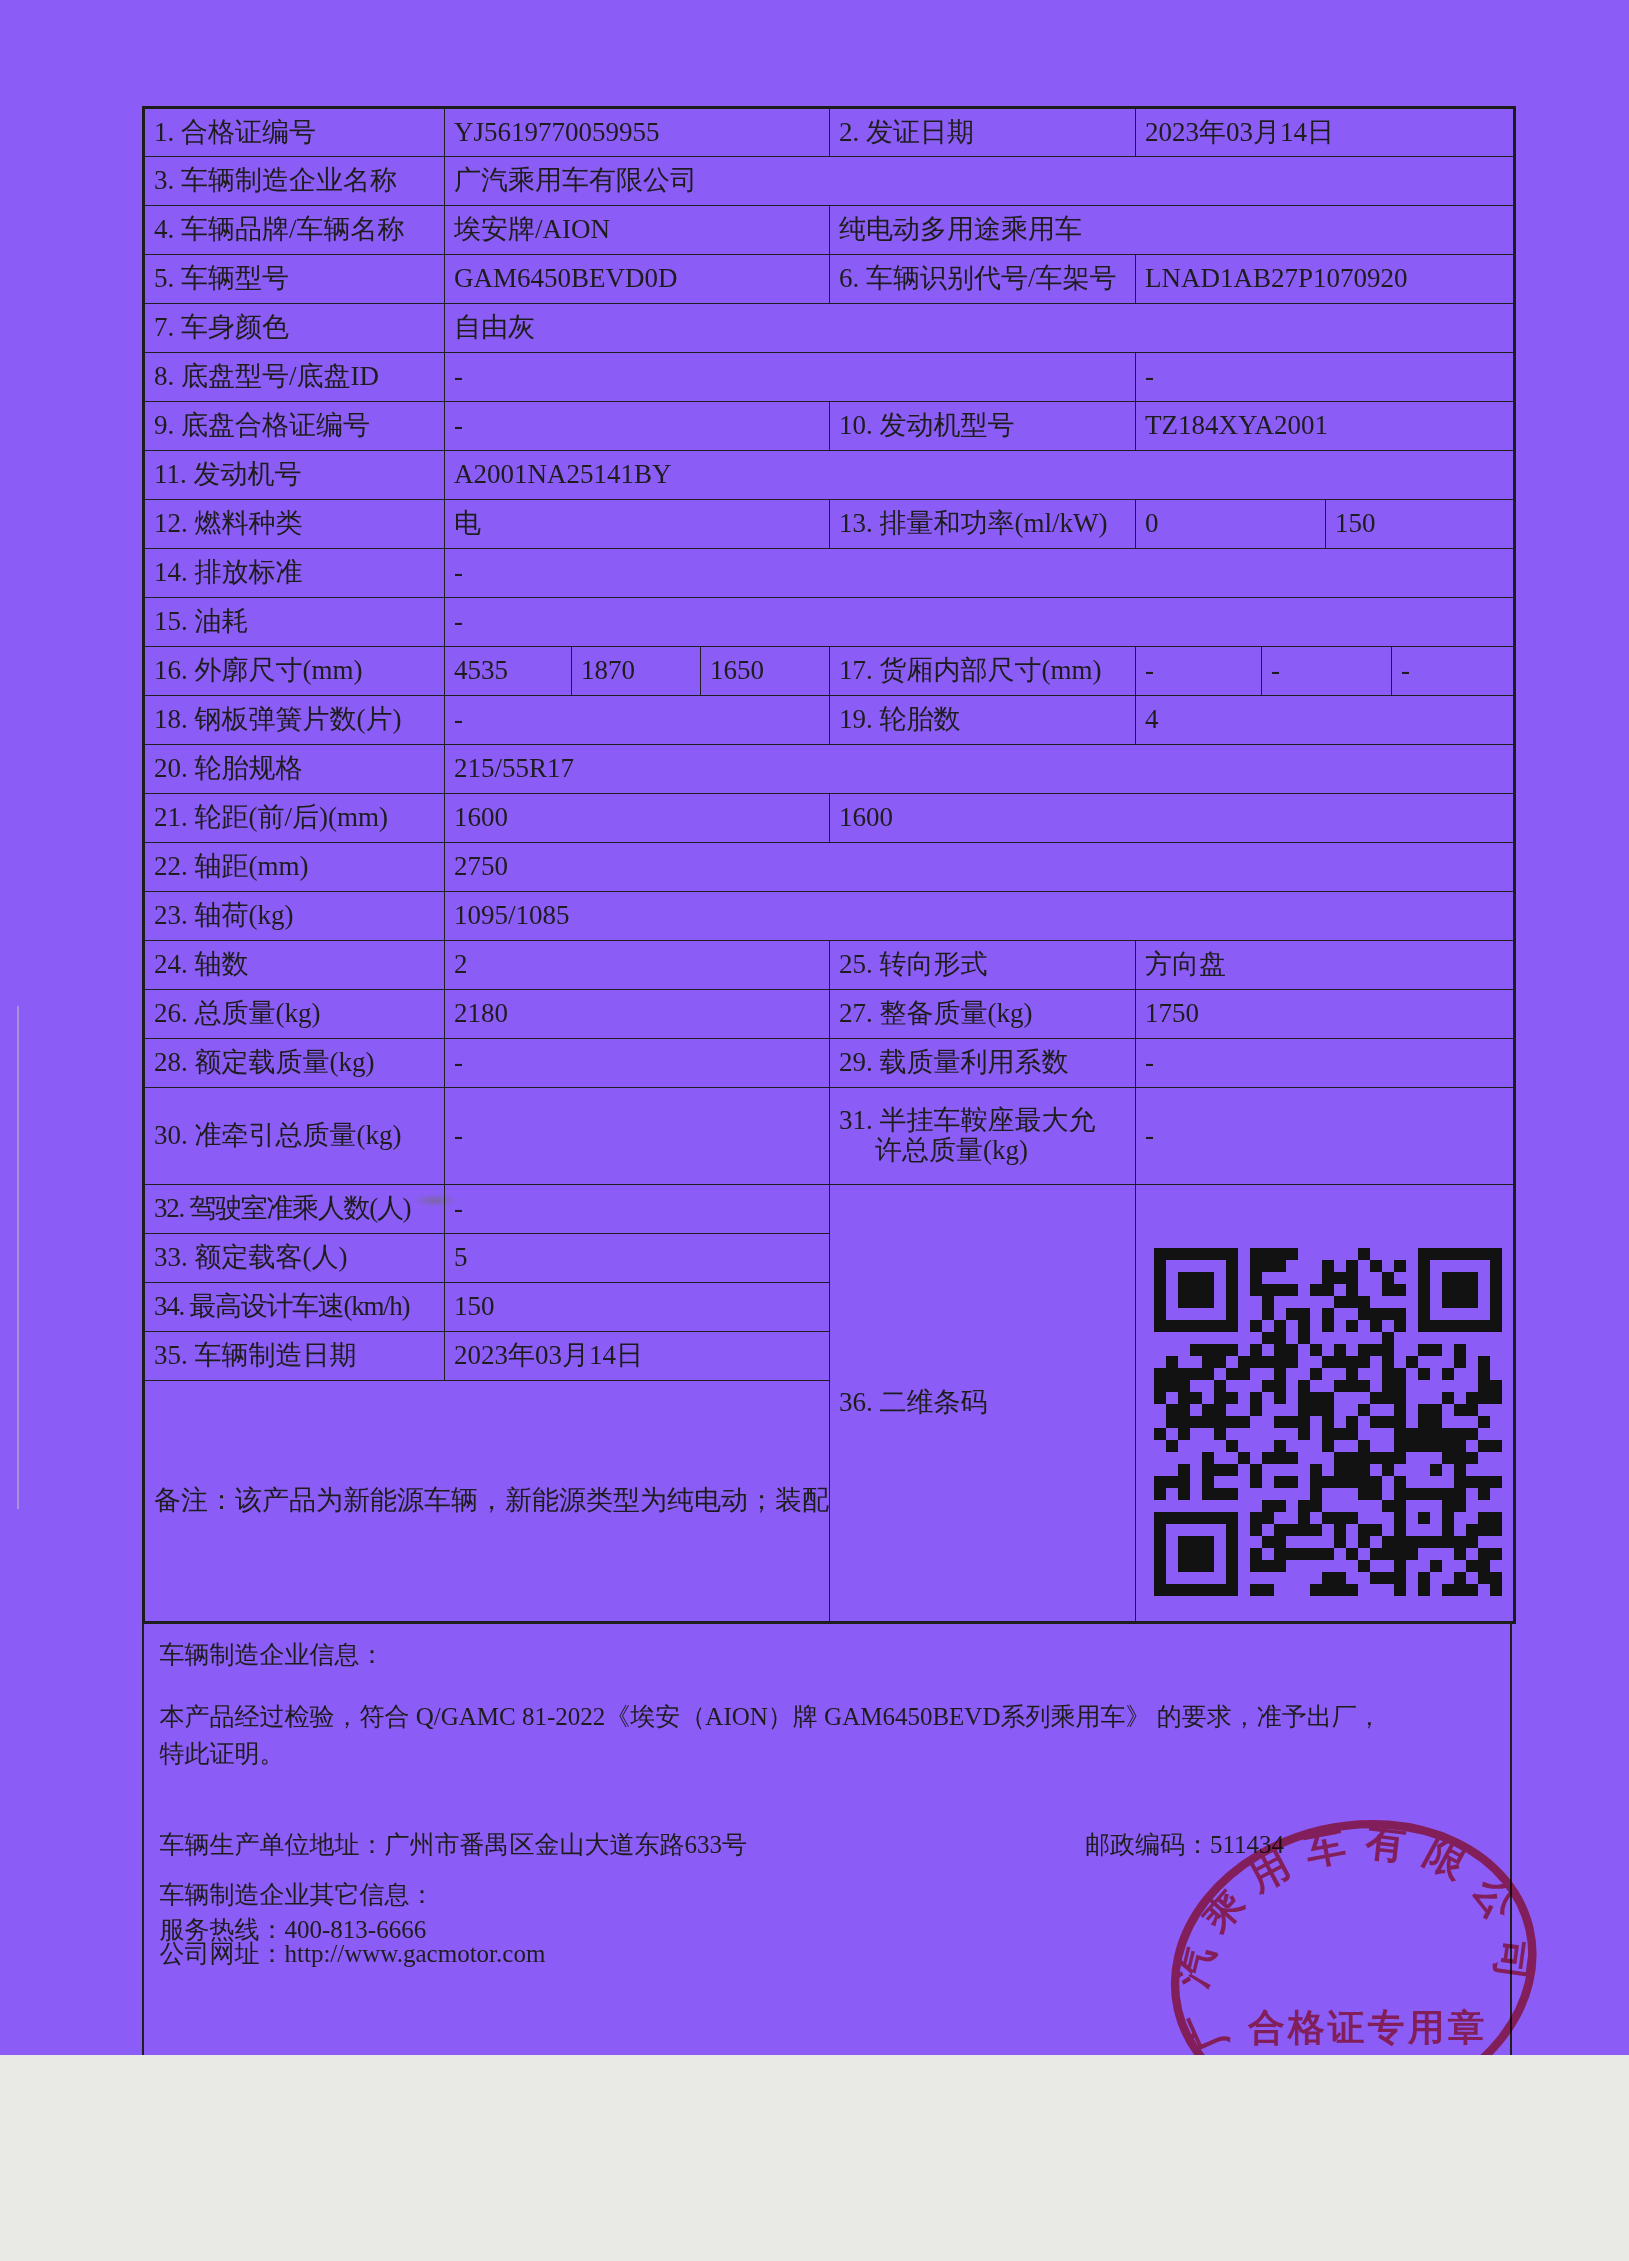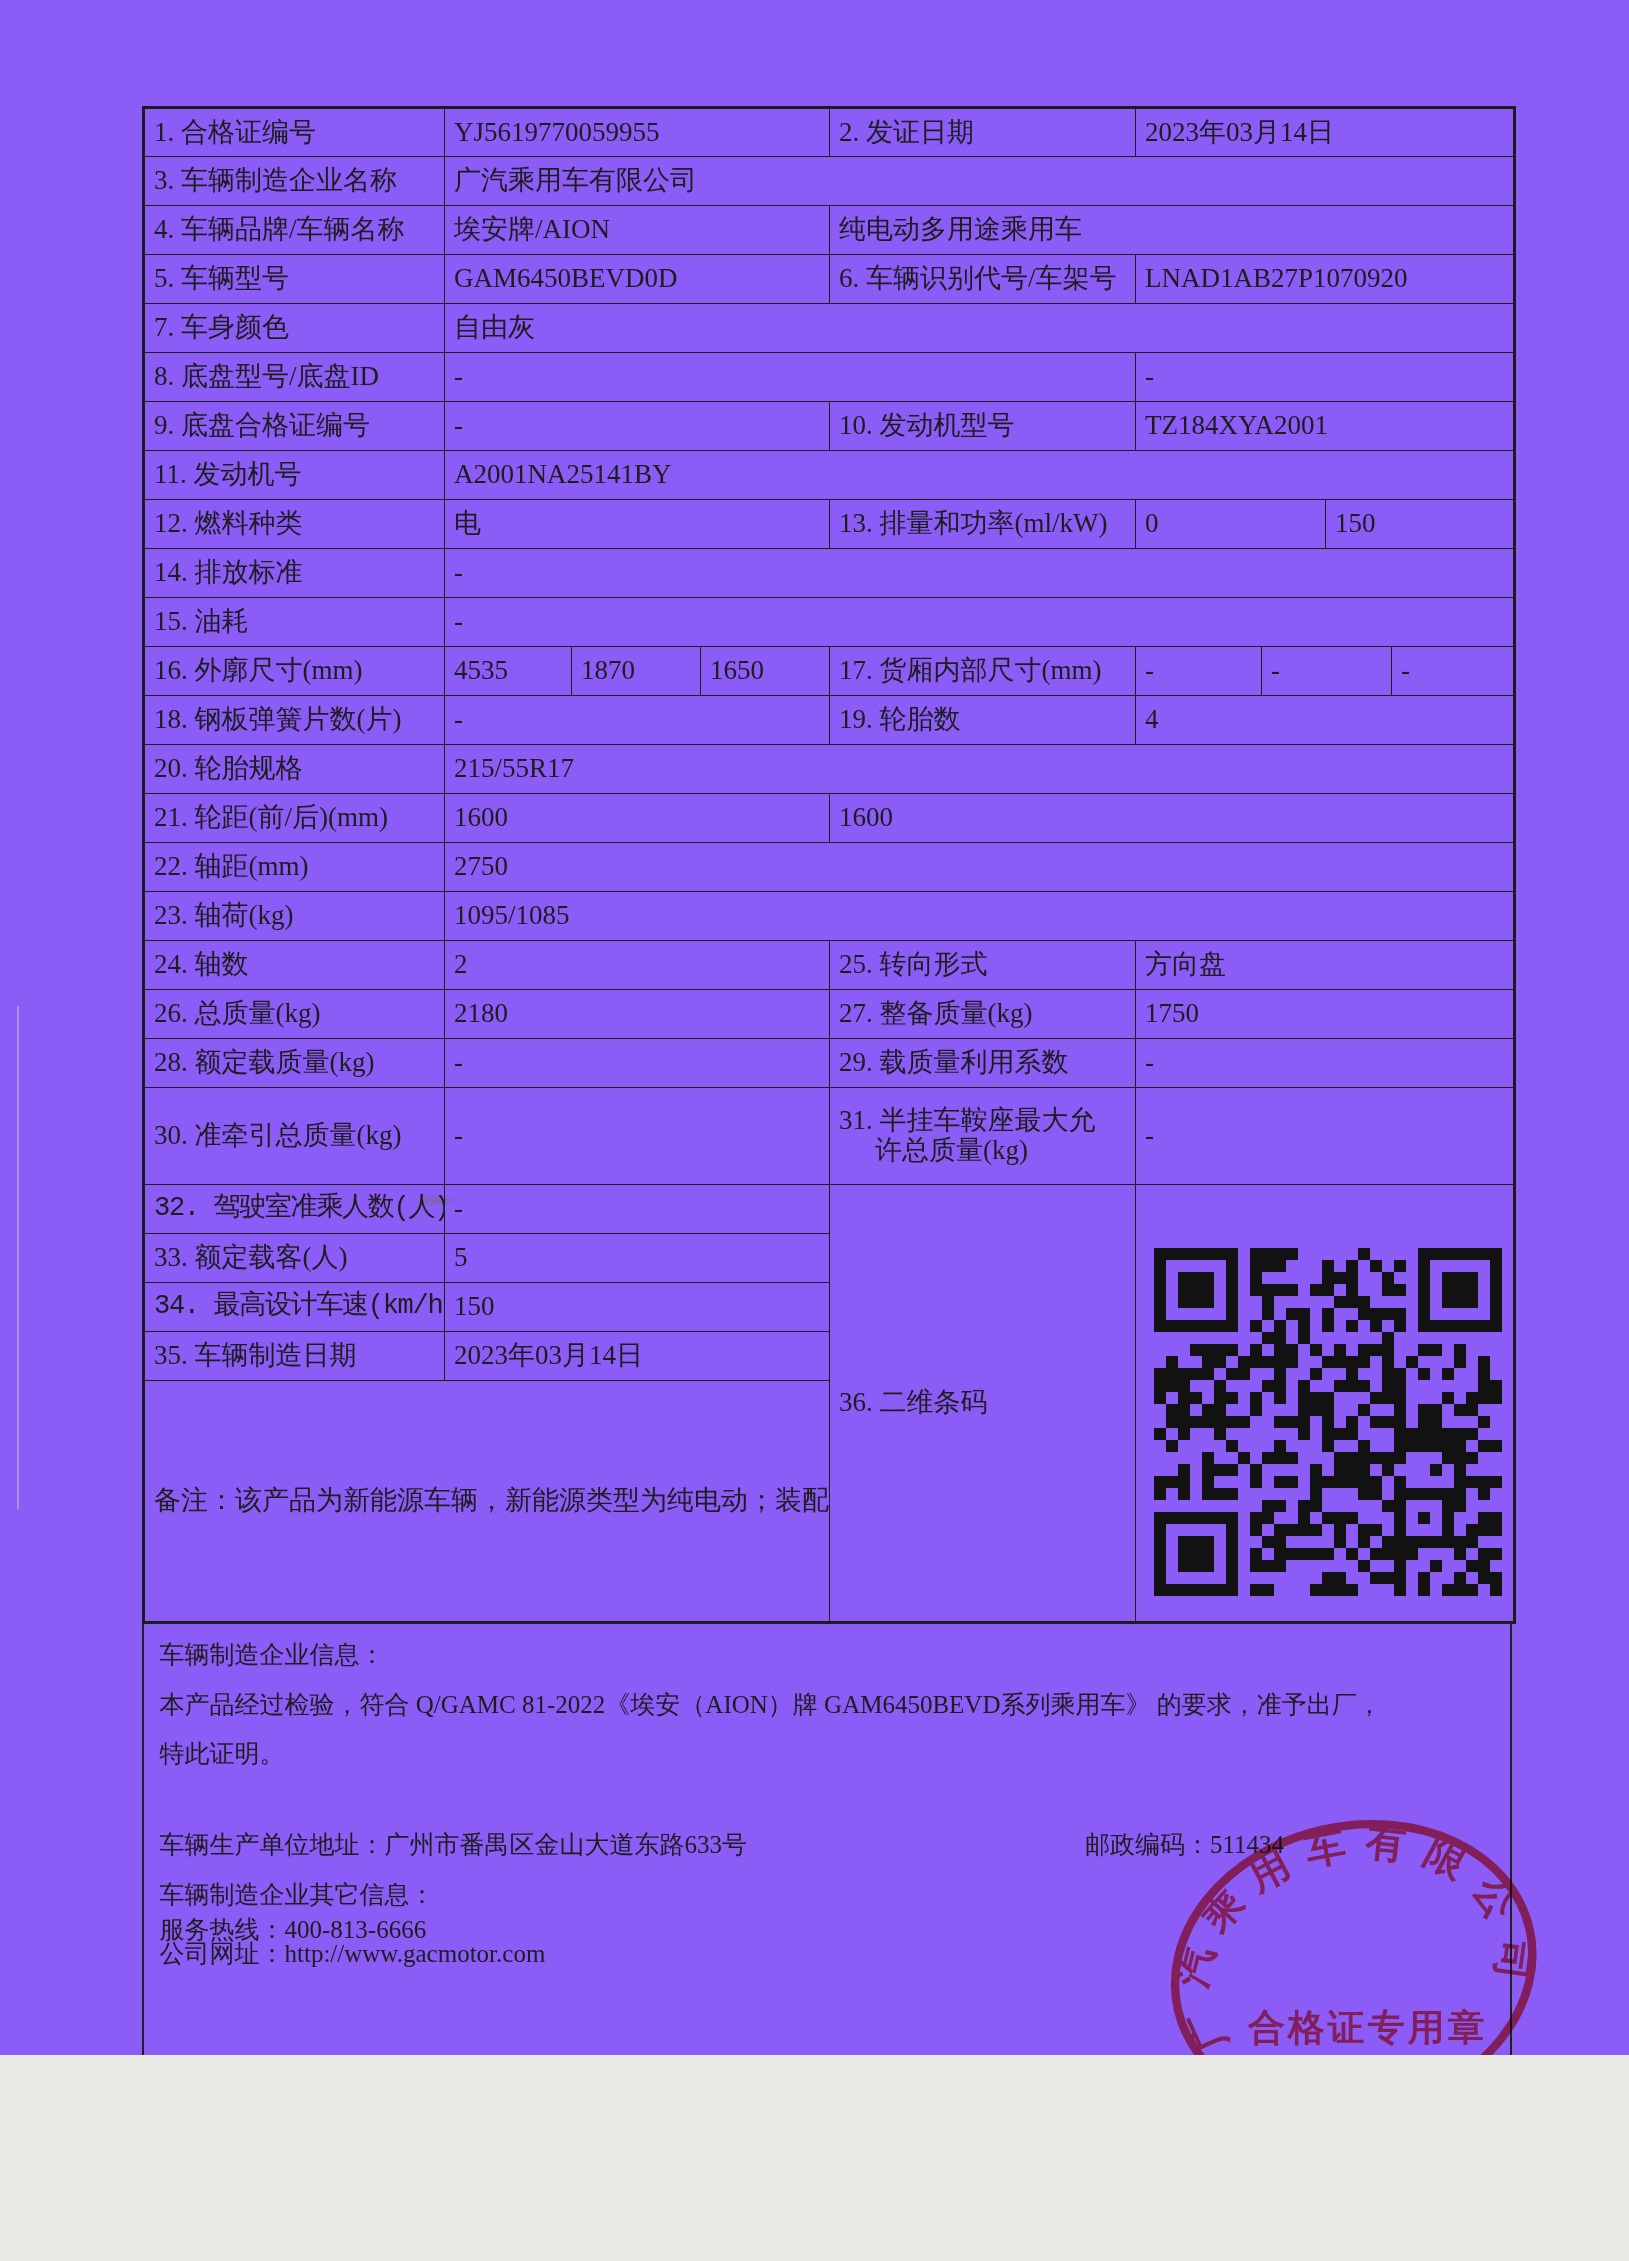--- a/index.html
+++ b/index.html
@@ -16,21 +16,21 @@
     border:1.9px solid #1f1f1f;
     font-size:27px;line-height:1.1;
     vertical-align:middle;
     padding:0 2.6px 0 9px;
     white-space:nowrap;overflow:hidden;
   }
   tr.std{height:49px}
   tr.tall{height:97px}
   tr.remarkrow{height:242px}
   td.lab{}
-  td.tight{font-size:26px;letter-spacing:-1.3px;padding-left:5.2px;font-family:Liberation Mono, monospace;}
+  td.tight{font-size:26px;letter-spacing:-1.3px;padding-left:5.2px;}
   td.two-line{line-height:1.25;}
   td.two-line .l2{padding-left:36px;}
   td.remarks{
     white-space:normal;vertical-align:top;
     padding:15.5px 14px 0 13px;line-height:50px;font-size:27px;
   }
   td.qrcell{padding:0;vertical-align:top;text-align:center;}
   td.qrcell svg{display:block;margin:37px auto 0 auto;shape-rendering:crispEdges;}
   .footer{
     position:absolute;left:142px;top:1622px;width:1370px;height:449px;
@@ -658,21 +658,21 @@
     </tr>
 
     <tr class="remarkrow">
       <td colspan="4" class="remarks">备注：该产品为新能源车辆，新能源类型为纯电动；装配ESP9；该车配备EDR；选装：轮眉装饰板，全景天窗，前摄像头，后摄像头，轮辋，轮辋装饰盖，后3雷达；批次/产品号：366/ASS7C7CD03C。</td>
     </tr>
   </tbody>
     </table>
 
   <div class="footer">
     <div class="fline" style="top:14px">车辆制造企业信息：</div>
-    <div class="fline" style="top:64px">本产品经过检验，符合 Q/GAMC 81-2022《埃安（AION）牌 GAM6450BEVD系列乘用车》 的要求，准予出厂，</div>
+    <div class="fline" style="top:76px">本产品经过检验，符合 Q/GAMC 81-2022《埃安（AION）牌 GAM6450BEVD系列乘用车》 的要求，准予出厂，</div>
     <div class="fline" style="top:113px">特此证明。</div>
     <div class="fline" style="top:204px">车辆生产单位地址：广州市番禺区金山大道东路633号</div>
     <div class="fpost" style="top:204px">邮政编码：511434</div>
     <div class="fline" style="top:254px">车辆制造企业其它信息：</div>
     <div class="fline" style="top:289px">服务热线：400-813-6666</div>
     <div class="fline" style="top:313px">公司网址：http://www.gacmotor.com</div>
   </div>
 
   <svg class="seal" viewBox="0 0 650 520">
     <g transform="rotate(-13 330 255)" fill="none">

